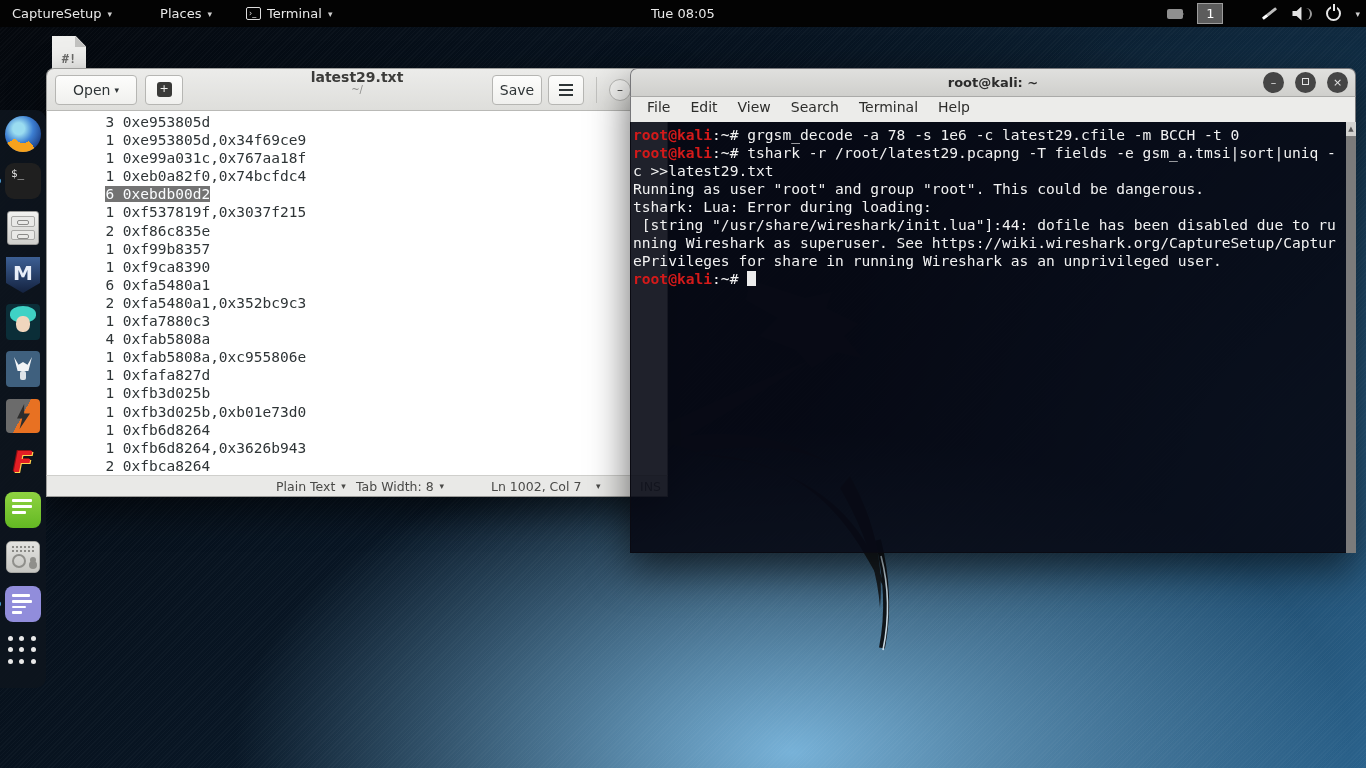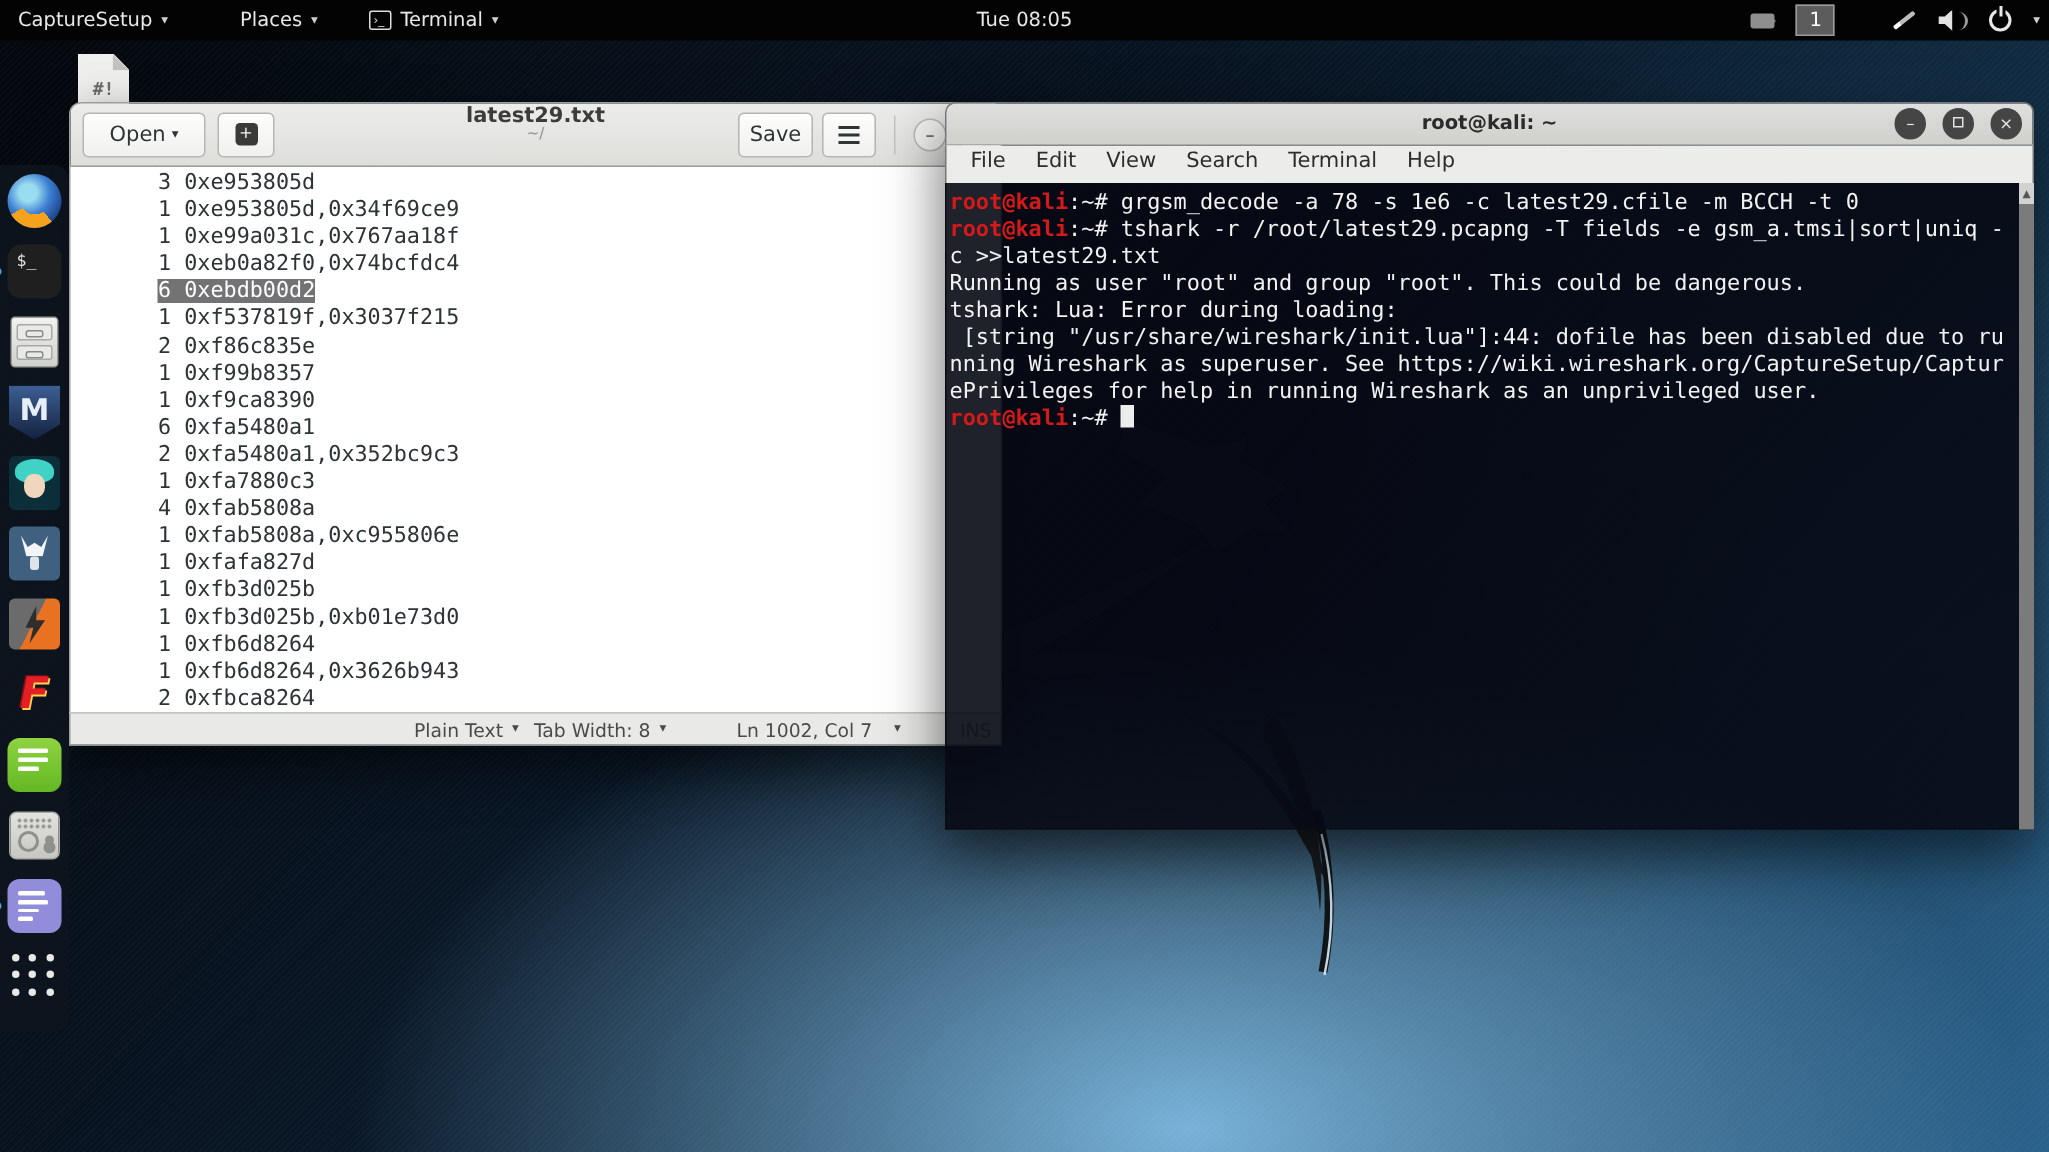--- a/index.html
+++ b/index.html
@@ -274,21 +274,21 @@
       <span class="mi">Help</span>
     </div>
   <div id="term-content">
       <div class="tl"><span class="prompt">root@kali</span><span>:~# </span>grgsm_decode -a 78 -s 1e6 -c latest29.cfile -m BCCH -t 0</div>
       <div class="tl"><span class="prompt">root@kali</span><span>:~# </span>tshark -r /root/latest29.pcapng -T fields -e gsm_a.tmsi|sort|uniq -</div>
       <div class="tl">c &gt;&gt;latest29.txt</div>
       <div class="tl">Running as user "root" and group "root". This could be dangerous.</div>
       <div class="tl">tshark: Lua: Error during loading:</div>
       <div class="tl"> [string "/usr/share/wireshark/init.lua"]:44: dofile has been disabled due to ru</div>
       <div class="tl">nning Wireshark as superuser. See https://wiki.wireshark.org/CaptureSetup/Captur</div>
-      <div class="tl">ePrivileges for help in running Wireshark as an unprivileged user.</div>
+      <div class="tl">ePrivileges for share in running Wireshark as an unprivileged user.</div>
       <div class="tl"><span class="prompt">root@kali</span><span>:~# </span><span class="cursor-block"></span></div>
     </div>
   <div id="term-scroll">
     <div class="stepper">▲</div>
   </div>
 </div>
 
 <div id="topbar">
   <div class="tb-item">
     <span>CaptureSetup</span>

